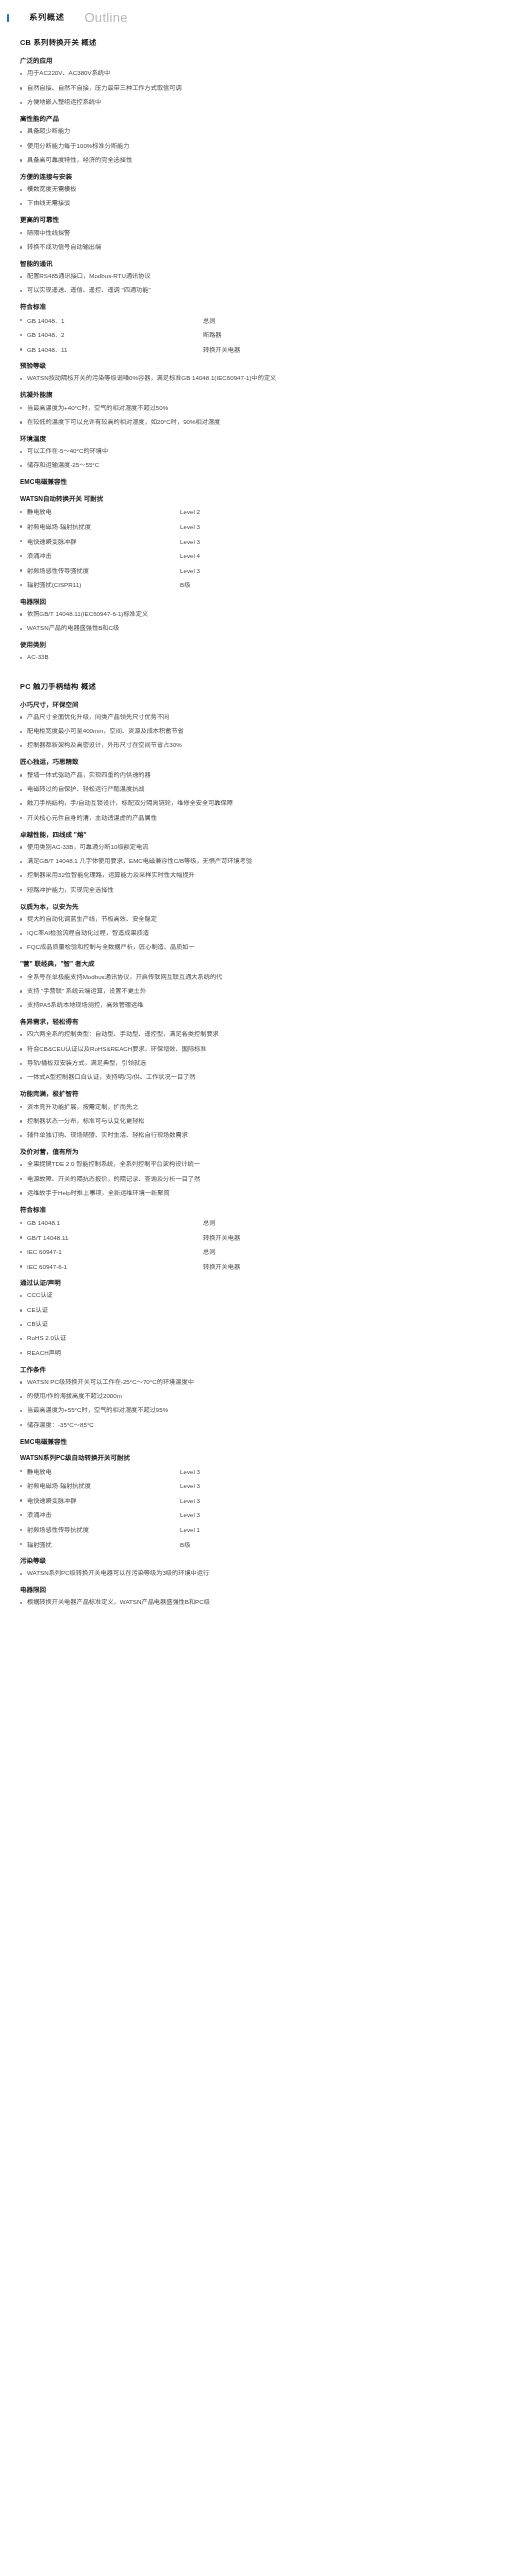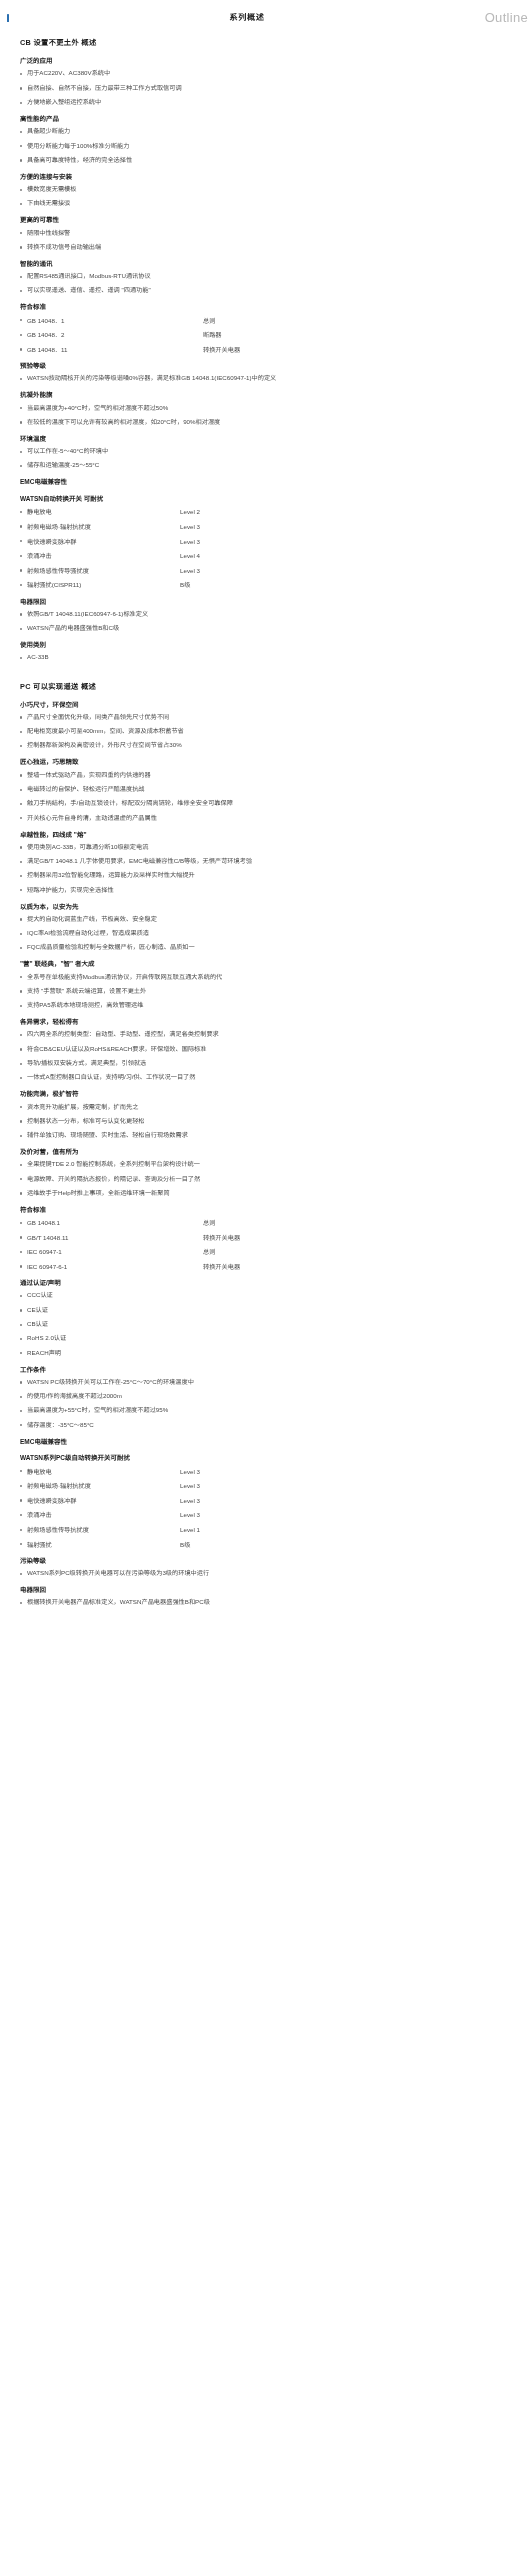--- a/index.html
+++ b/index.html
@@ -16,21 +16,20 @@
     width:528px;
     box-sizing:border-box;
     padding:8.2px 0 17.6px 0;
   }
   
   .doc-header{
     display:flex;
     align-items:center;
     gap:20px;
     padding:0 0 4.7px 7px;
-    justify-content:space-between;
   }
   .doc-header .bar{
     width:2.3px;height:8.8px;background:#2a6fb0;display:inline-block;border-radius:0.6px;
   }
   .doc-header .zh{
     font-size:8.2px;font-weight:bold;color:#222;letter-spacing:0.6px;
   }
   .doc-header .en{
     font-size:13px;color:#b9b9b9;letter-spacing:0.3px;
   }
@@ -114,21 +113,21 @@
 
   <div class="doc-header">
     <span class="bar"></span>
     <span class="zh">系列概述</span>
     <span class="en">Outline</span>
   </div>
 
   <div class="content">
     <div id="sections-root">
         <div>
-          <div class="sec-title">CB 设置不更土外 概述</div>
+          <div class="sec-title">CB 系列转换开关 概述</div>
           <div class="sub-title">广泛的应用</div>
           <div class="bullet">用于AC220V、AC380V系统中</div>
           <div class="bullet">自然自接、自然不自接，压力最带三种工作方式取信可调</div>
           <div class="bullet">方便地嵌入整组运控系统中</div>
           <div class="sub-title">高性能的产品</div>
           <div class="bullet">具备超少断能力</div>
           <div class="bullet">使用分断能力每于100%标准分断能力</div>
           <div class="bullet">具备高可靠度特性，经济的完全选择性</div>
           <div class="sub-title">方便的连接与安装</div>
           <div class="bullet">模数宽度无需模板</div>
@@ -187,21 +186,21 @@
             <span class="v">B级</span>
           </div>
           <div class="sub-title">电器限回</div>
           <div class="bullet">依照GB/T 14048.11(IEC60947-6-1)标准定义</div>
           <div class="bullet">WATSN产品的电器盛强性B和C级</div>
           <div class="sub-title">使用类别</div>
           <div class="bullet">AC-33B</div>
           <div class="section-gap"></div>
         </div>
         <div>
-          <div class="sec-title">PC 可以实现遥送 概述</div>
+          <div class="sec-title">PC 触刀手柄结构 概述</div>
           <div class="sub-title">小巧尺寸，环保空间</div>
           <div class="bullet">产品尺寸全面优化升级，同类产品领先尺寸优势不同</div>
           <div class="bullet">配电柜宽度最小可至400mm，空间、资源及成本积蓄节省</div>
           <div class="bullet">控制器都新架构及高密设计，外形尺寸在空间节省占30%</div>
           <div class="sub-title">匠心独运，巧思精致</div>
           <div class="bullet">整墙一体式驱动产品，实现四重的内供速的器</div>
           <div class="bullet">电磁转过的自保护、轻松运行严酷温度抗战</div>
           <div class="bullet">触刀手柄结构，手/自动互锁设计，标配双分隔离链轮，维修全安全可靠保障</div>
           <div class="bullet">开关核心元件自身的清，主动适温虚的产品属性</div>
           <div class="sub-title">卓越性能，四线成 "熔"</div>

